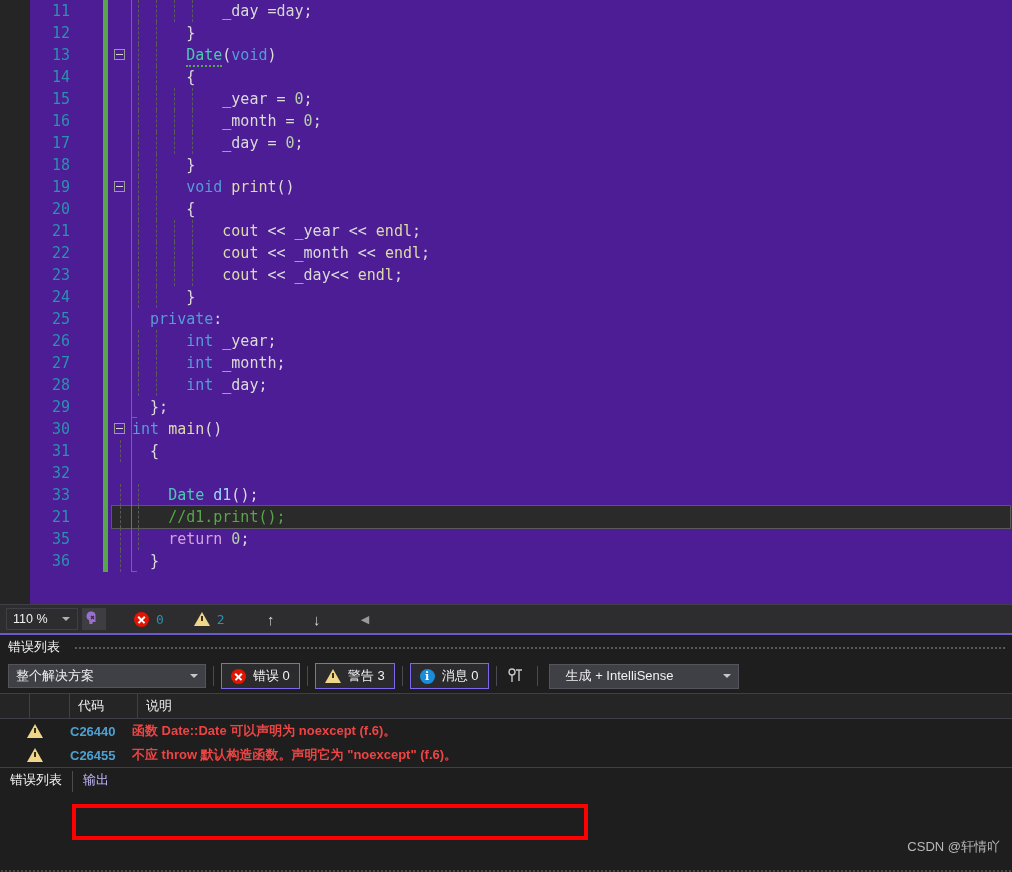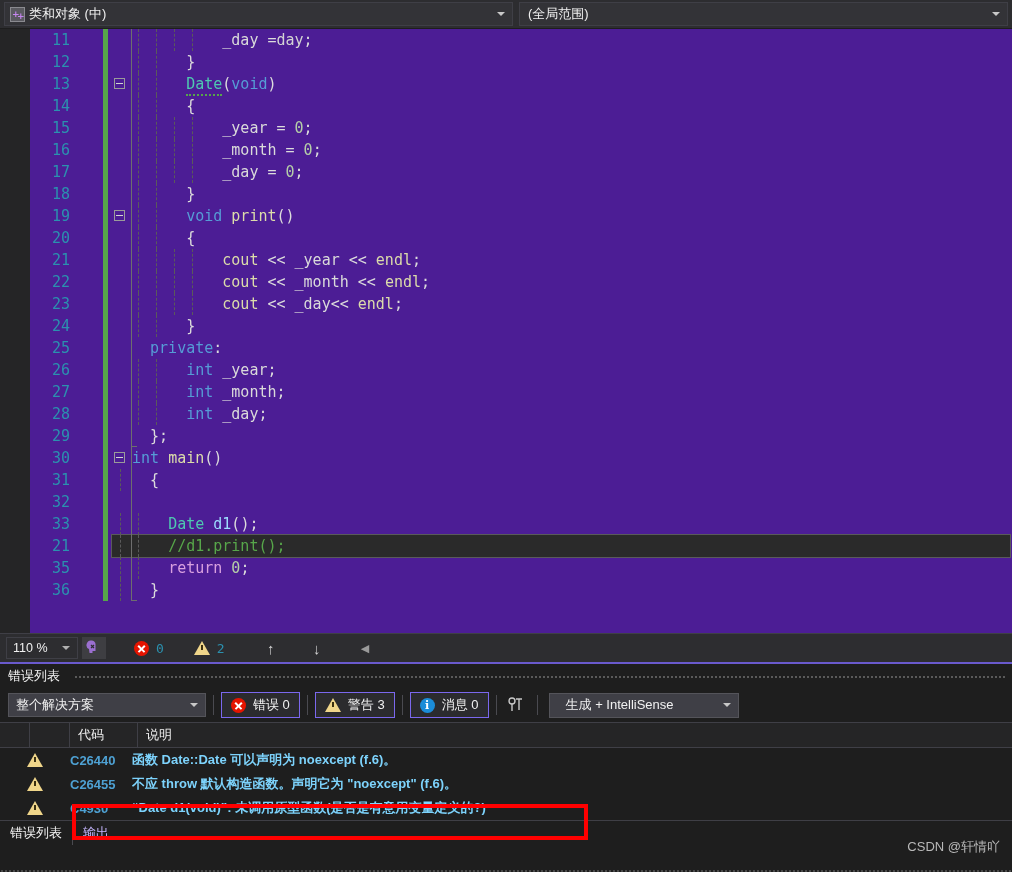--- a/index.html
+++ b/index.html
@@ -408,21 +408,21 @@
     display: flex;
     justify-content: center;
     align-items: center;
   }
   .td-code {
     width: 62px;
     color: #4ea1d3;
   }
   .td-desc {
     flex: 1;
-    color: #7dd3fc;
+    color: #ef4444;
     white-space: nowrap;
     overflow: hidden;
   }
   .highlight-box {
     position: absolute;
     left: 72px;
     top: 804px;
     width: 516px;
     height: 36px;
     border: 4px solid #ff0000;
@@ -462,31 +462,20 @@
     height: 3px;
     background-image: radial-gradient(#4a4a4a 40%, transparent 42%);
     background-size: 4px 4px;
   }
 </style>
 </head>
 <body>
 
 <div class="app">
 
-  <div class="navbar">
-    <div class="nav-combo left">
-      <span class="cpp-icon"></span>
-      <span class="nav-combo-text">类和对象 (中)</span>
-      <span class="nav-arrow"></span>
-    </div>
-    <div class="nav-combo right">
-      <span class="nav-combo-text">(全局范围)</span>
-      <span class="nav-arrow"></span>
-    </div>
-  </div>
 
   <div class="editor">
     <div class="gutter-margin"></div>
     <div class="editor-inner" id="code-container">
         <div class="code-row" style="top: 0px; position: absolute; left: 0px; right: 0px;"><div class="ln">11</div><div class="changebar"></div><div class="code-text-wrap"><div class="guide" style="left: 26px;"></div><div class="guide" style="left: 44px;"></div><div class="guide" style="left: 62px;"></div><div class="guide" style="left: 80px;"></div><div class="code-text">&nbsp;&nbsp;&nbsp;&nbsp;&nbsp;&nbsp;&nbsp;&nbsp;&nbsp;&nbsp;<span class="var">_day</span>&nbsp;<span class="pun">=</span><span class="mem">day</span><span class="pun">;</span></div></div></div>
         <div class="code-row" style="top: 22px; position: absolute; left: 0px; right: 0px;"><div class="ln">12</div><div class="changebar"></div><div class="code-text-wrap"><div class="guide" style="left: 26px;"></div><div class="guide" style="left: 44px;"></div><div class="code-text">&nbsp;&nbsp;&nbsp;&nbsp;&nbsp;&nbsp;<span class="pun">}</span></div></div></div>
         <div class="code-row" style="top: 44px; position: absolute; left: 0px; right: 0px;"><div class="ln">13</div><div class="changebar"></div><div class="glyph"></div><div class="code-text-wrap"><div class="guide" style="left: 26px;"></div><div class="guide" style="left: 44px;"></div><div class="code-text">&nbsp;&nbsp;&nbsp;&nbsp;&nbsp;&nbsp;<span class="type squig">Date</span><span class="pun">(</span><span class="kw">void</span><span class="pun">)</span></div></div></div>
         <div class="code-row" style="top: 66px; position: absolute; left: 0px; right: 0px;"><div class="ln">14</div><div class="changebar"></div><div class="code-text-wrap"><div class="guide" style="left: 26px;"></div><div class="guide" style="left: 44px;"></div><div class="code-text">&nbsp;&nbsp;&nbsp;&nbsp;&nbsp;&nbsp;<span class="pun">{</span></div></div></div>
         <div class="code-row" style="top: 88px; position: absolute; left: 0px; right: 0px;"><div class="ln">15</div><div class="changebar"></div><div class="code-text-wrap"><div class="guide" style="left: 26px;"></div><div class="guide" style="left: 44px;"></div><div class="guide" style="left: 62px;"></div><div class="guide" style="left: 80px;"></div><div class="code-text">&nbsp;&nbsp;&nbsp;&nbsp;&nbsp;&nbsp;&nbsp;&nbsp;&nbsp;&nbsp;<span class="var">_year</span>&nbsp;<span class="pun">=</span>&nbsp;<span class="num">0</span><span class="pun">;</span></div></div></div>
         <div class="code-row" style="top: 110px; position: absolute; left: 0px; right: 0px;"><div class="ln">16</div><div class="changebar"></div><div class="code-text-wrap"><div class="guide" style="left: 26px;"></div><div class="guide" style="left: 44px;"></div><div class="guide" style="left: 62px;"></div><div class="guide" style="left: 80px;"></div><div class="code-text">&nbsp;&nbsp;&nbsp;&nbsp;&nbsp;&nbsp;&nbsp;&nbsp;&nbsp;&nbsp;<span class="var">_month</span>&nbsp;<span class="pun">=</span>&nbsp;<span class="num">0</span><span class="pun">;</span></div></div></div>
@@ -595,27 +584,20 @@
           <div class="td-code">C26440</div>
           <div class="td-desc">函数 Date::Date 可以声明为 noexcept (f.6)。</div>
         </div>
         <div class="trow">
           <div class="td-icon">
             <span class="icon-warn"></span>
           </div>
           <div class="td-code">C26455</div>
           <div class="td-desc">不应 throw 默认构造函数。声明它为 "noexcept" (f.6)。</div>
         </div>
-        <div class="trow">
-          <div class="td-icon">
-            <span class="icon-warn"></span>
-          </div>
-          <div class="td-code">C4930</div>
-          <div class="td-desc">“Date d1(void)”: 未调用原型函数(是否是有意用变量定义的?)</div>
-        </div>
       </div>
 
     <div class="panel-tabs">
       <div class="ptab">错误列表</div>
       <div class="ptab inactive">输出</div>
     </div>
     <div class="hscroll"></div>
   </div>
 
   <div class="highlight-box"></div>

